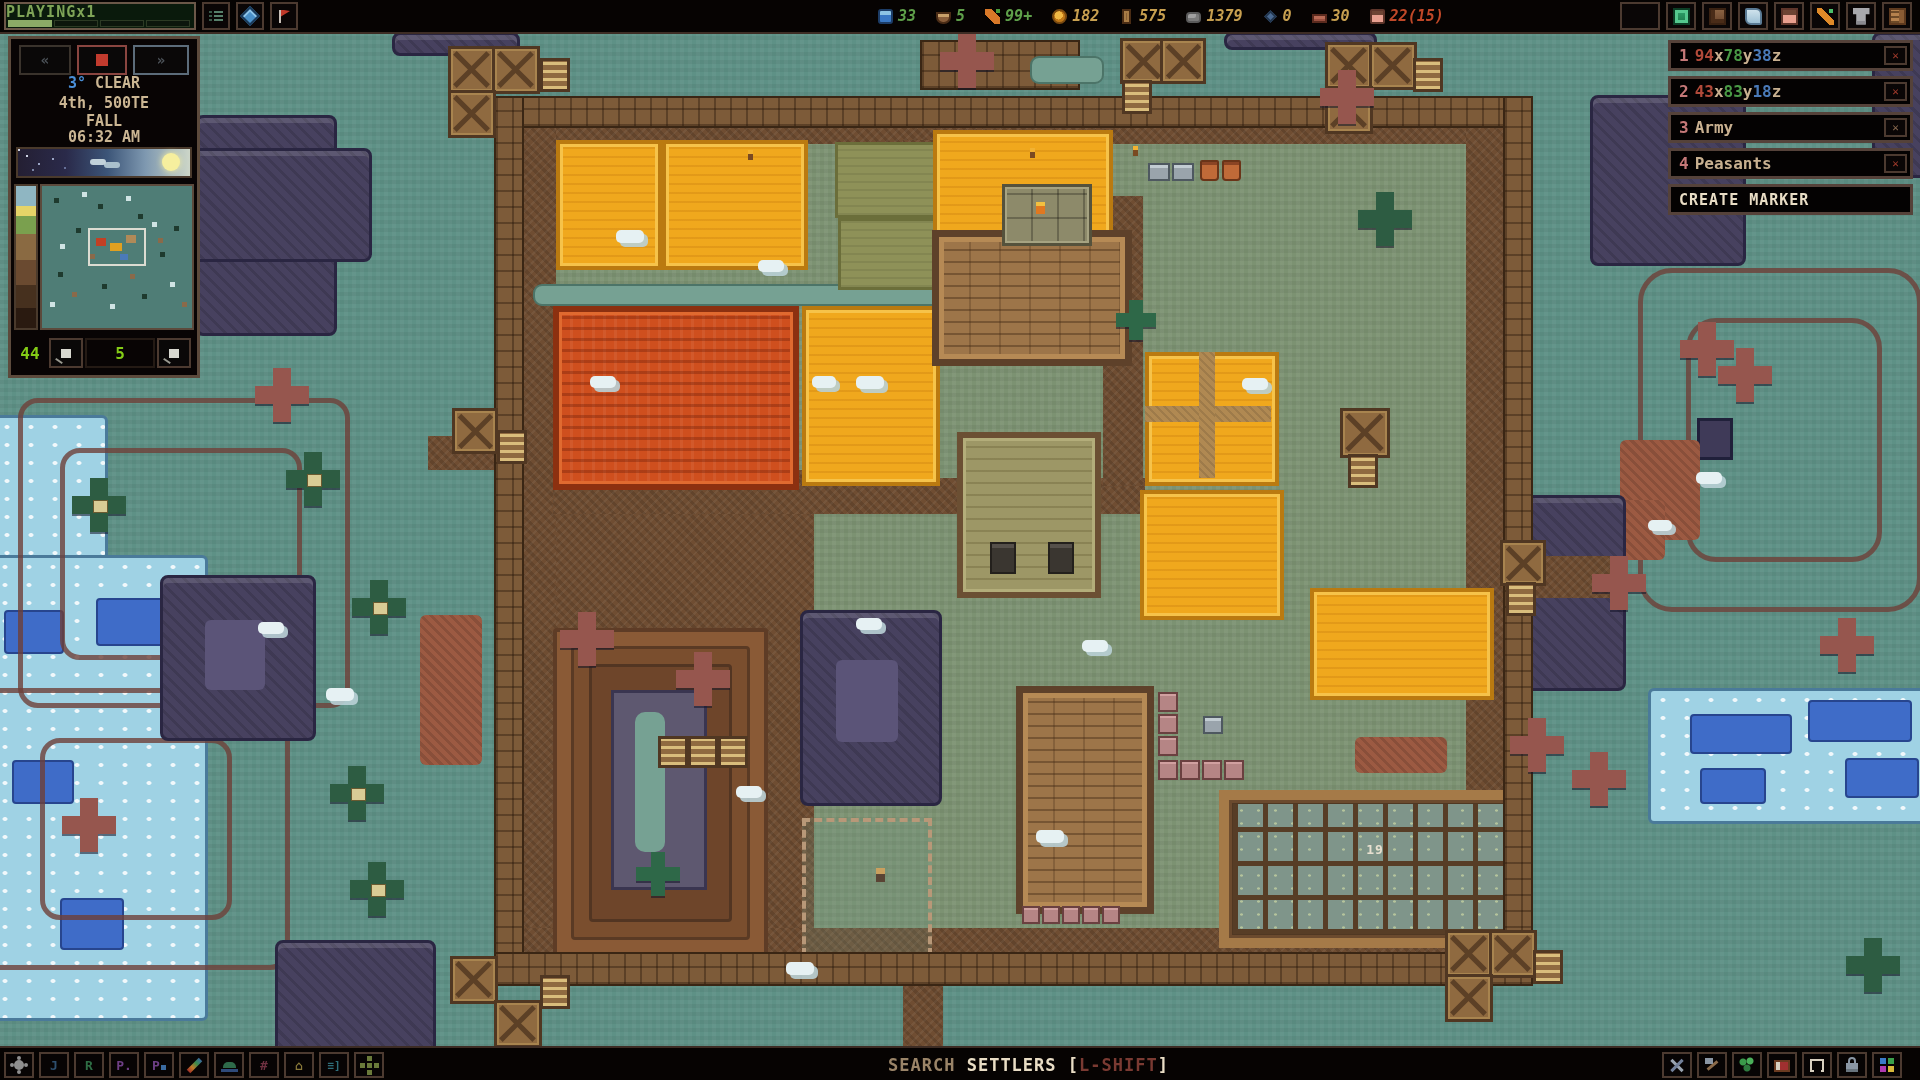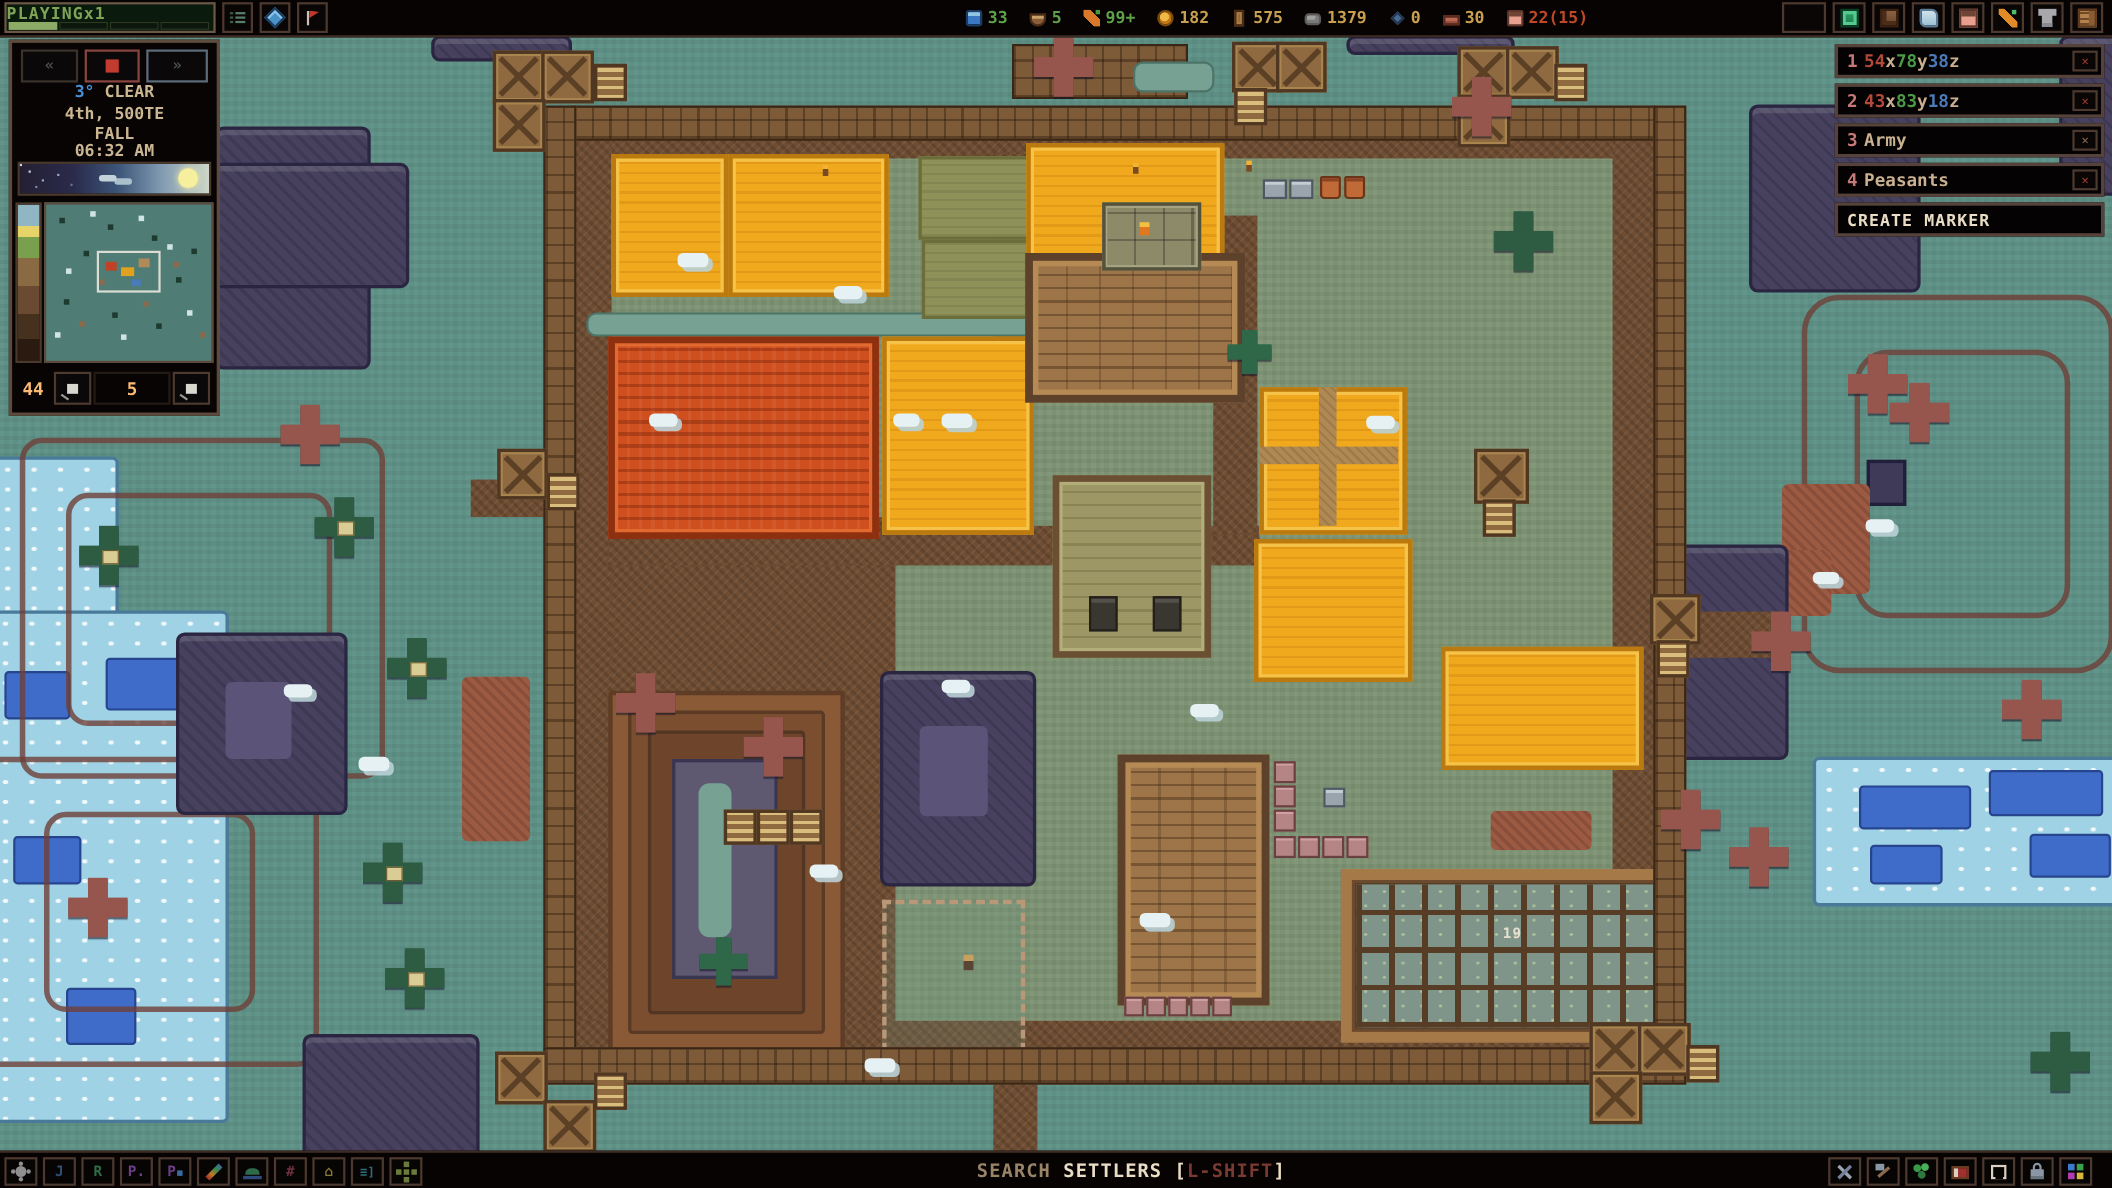--- a/index.html
+++ b/index.html
@@ -61,21 +61,21 @@
   #botbar{top:1046px;height:34px;border-top:2px solid #3d2c24;}
   .btn{background:#0a0606;border:2px solid #4c3a30;box-sizing:border-box;display:flex;align-items:center;justify-content:center;cursor:pointer;}
   #playbox{position:absolute;left:4px;top:2px;width:192px;height:28px;background:#0a1a0c;border:2px solid #6b5748;box-sizing:border-box;}
   #playbox .lbl{display:block;text-align:left;font-size:15px;line-height:16px;color:#7fa457;letter-spacing:1px;}
   #speedrow{position:absolute;left:2px;bottom:1px;display:flex;gap:2px;}
   #speedrow span{width:44px;height:7px;background:#0c160c;border:1px solid #2c3a24;box-sizing:border-box;}
   #speedrow span.on{background:#8cab67;border-color:#8cab67;}
   #topmenu{position:absolute;left:202px;top:2px;display:flex;gap:6px;}
   #topmenu .btn{width:28px;height:28px;}
   #resources{position:absolute;left:878px;top:0;height:32px;display:flex;align-items:center;gap:20px;}
-  .res{display:flex;align-items:center;gap:5px;font-size:15px;}
+  .res{display:flex;align-items:center;gap:5px;font-size:15px;font-style:italic;}
   .res.green span{color:#5fa04a}.res.gold span{color:#c8a050}.res.red span{color:#c04828}
   #topright{position:absolute;left:1620px;top:2px;display:flex;gap:6px;}
   #topright .btn{width:30px;height:28px;}
   #topright .btn.blank{width:40px;}
   
   #timepanel{position:absolute;left:8px;top:36px;width:192px;height:342px;background:#080404;border:3px solid #5c4a3c;box-sizing:border-box;z-index:45;}
   .tp-btn{position:absolute;height:30px;box-sizing:border-box;display:flex;align-items:center;justify-content:center;font-size:14px;color:#4c5258;background:#0a0808;cursor:pointer;}
   .tp-line{position:absolute;width:100%;text-align:center;font-size:15px;color:#cbb693;line-height:16px;}
   .tp-line .blue{color:#4a8fd8;}
   #daybar{position:absolute;left:5px;top:108px;width:176px;height:31px;border:2px solid #4a3a2c;box-sizing:border-box;
@@ -85,21 +85,21 @@
   #daybar .puff{position:absolute;left:72px;top:10px;width:16px;height:6px;background:#c2d2da;border-radius:3px;box-shadow:14px 3px 0 #aac0cc;}
   #elev{position:absolute;left:3px;top:145px;width:24px;height:146px;border:2px solid #4a3a2c;box-sizing:border-box;
     background:linear-gradient(180deg,#8fb6c2 0 14%,#e6d468 14% 21%,#7aa04e 21% 34%,#8a6a42 34% 52%,#6a4a30 52% 70%,#46301e 70% 86%,#2a1a10 86% 100%);}
   #minimap{position:absolute;left:29px;top:145px;width:154px;height:146px;background:#4f7d76;border:2px solid #5c4a3c;box-sizing:border-box;overflow:hidden;}
   #minimap .speck{position:absolute;left:0;top:0;width:5px;height:5px;background:transparent;
     box-shadow:12px 12px #1e3a2e,34px 42px #1e3a2e,56px 18px #1e3a2e,72px 58px #1e3a2e,96px 28px #1e3a2e,118px 66px #1e3a2e,16px 86px #1e3a2e,60px 98px #1e3a2e,100px 108px #1e3a2e,132px 40px #1e3a2e,
     40px 6px #d0e4e4,84px 10px #d0e4e4,110px 36px #d0e4e4,18px 58px #d0e4e4,128px 96px #d0e4e4,68px 118px #d0e4e4,8px 116px #d0e4e4,
     48px 68px #8a6a4a,88px 88px #8a6a4a,116px 52px #8a6a4a,30px 106px #8a6a4a,140px 116px #8a6a4a;}
   #viewrect{position:absolute;left:46px;top:42px;width:58px;height:38px;border:2px solid #dcdcd2;box-sizing:border-box;}
   #tp-bottom{position:absolute;left:0;top:297px;width:186px;height:34px;display:flex;align-items:center;}
-  #tp-bottom .num{color:#fdba74;font-size:16px;text-align:center;}
+  #tp-bottom .num{color:#84cc16;font-size:16px;text-align:center;}
   .pinbtn{width:34px;height:30px;background:#0a0808;border:2px solid #4c3a30;box-sizing:border-box;display:flex;align-items:center;justify-content:center;cursor:pointer;}
   .pin{width:10px;height:9px;background:#d8d8d0;position:relative;}
   .pin::after{content:"";position:absolute;left:-6px;bottom:-4px;width:8px;height:2px;background:#9a9a90;transform:rotate(35deg);}
   
   #markers{position:absolute;left:1668px;top:40px;width:245px;z-index:45;}
   .mrow{position:relative;height:31px;background:#040202;border:3px solid #55423a;box-sizing:border-box;margin-bottom:5px;
         display:flex;align-items:center;padding-left:8px;font-size:16px;color:#c8b090;cursor:pointer;}
   .mk-n{color:#c57878;margin-right:6px;}
   .mk-r{color:#b24a3a}.mk-g{color:#4a9a46}.mk-b{color:#4a7ab8}.mk-t{color:#c8b090}
   .mx{position:absolute;right:3px;top:3px;width:23px;height:19px;background:#0a0606;border:2px solid #4c3a30;box-sizing:border-box;
@@ -602,21 +602,21 @@
       <span class="num" style="width:70px;border:2px solid #241a14;height:30px;line-height:28px;box-sizing:border-box;margin:0 2px;">5</span>
       <span class="pinbtn">
           <span class="pin"></span>
         </span>
     </div>
   </div>
 
   <div id="markers">
     <div class="mrow">
       <span class="mk-n">1</span>
-      <span class="mk-r">54</span>
+      <span class="mk-r">94</span>
         <span class="mk-t">x</span>
         <span class="mk-g">78</span>
         <span class="mk-t">y</span>
         <span class="mk-b">38</span>
         <span class="mk-t">z</span>
       <span class="mx">✕</span>
     </div>
     <div class="mrow">
       <span class="mk-n">2</span>
       <span class="mk-r">43</span>

